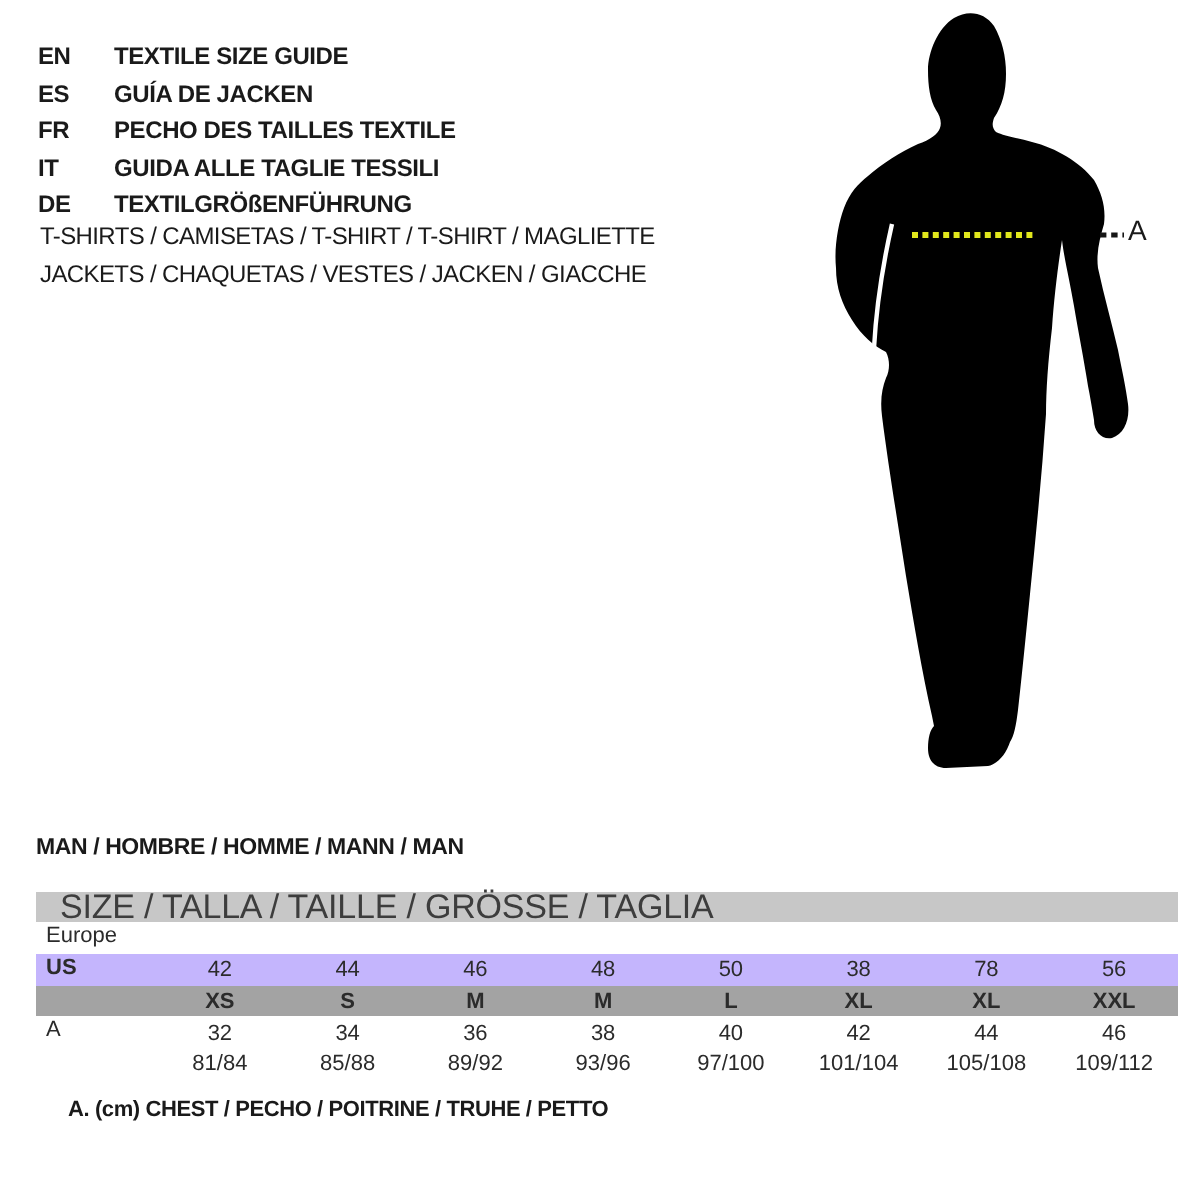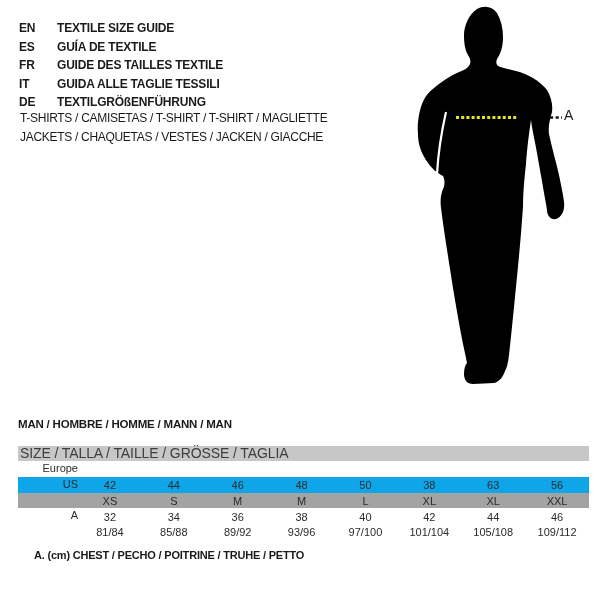--- a/index.html
+++ b/index.html
@@ -14,44 +14,44 @@
   
   .cat-block{position:absolute;left:20px;top:109px;}
   .cat-line{font-size:12px;font-weight:normal;letter-spacing:-0.3px;line-height:18.8px;white-space:nowrap;}
   
   .figure-svg{position:absolute;left:0;top:0;}
   .measure-label{position:absolute;left:564px;top:108px;font-size:14px;font-weight:normal;line-height:14px;}
   
   .section-title{position:absolute;left:18px;top:418px;font-size:11.5px;font-weight:bold;letter-spacing:-0.2px;line-height:12px;white-space:nowrap;}
   
   .size-table{position:absolute;left:18px;top:446px;width:571px;font-size:11px;}
-  .t-header{height:15px;line-height:15px;padding-left:2px;color:#3d3d3d;font-size:14px;letter-spacing:-0.1px;white-space:nowrap;}
+  .t-header{height:15px;line-height:15px;padding-left:12px;color:#3d3d3d;font-size:17px;letter-spacing:-0.1px;white-space:nowrap;}
   .t-row{display:grid;grid-template-columns:60px repeat(8,1fr);height:15.75px;line-height:15.75px;}
-  .t-label{padding-left:5px;text-align:right;color:#2b2b2b;}
+  .t-label{padding-left:5px;text-align:left;color:#2b2b2b;}
   .t-cell{text-align:center;color:#2b2b2b;margin-top:17px;}
   
   .footnote{position:absolute;left:18px;top:549px;font-size:11px;font-weight:bold;letter-spacing:-0.2px;line-height:13px;white-space:nowrap;margin-left:16px;}
 </style>
 </head>
 <body>
 
 <div class="canvas">
 
   <div class="lang-block">
       <div class="lang-row">
         <span class="lang-code">EN</span>
         <span class="lang-name">TEXTILE SIZE GUIDE</span>
       </div>
       <div class="lang-row">
         <span class="lang-code">ES</span>
-        <span class="lang-name">GUÍA DE TEXTILE</span>
+        <span class="lang-name">GUÍA DE JACKEN</span>
       </div>
       <div class="lang-row">
         <span class="lang-code">FR</span>
-        <span class="lang-name">GUIDE DES TAILLES TEXTILE</span>
+        <span class="lang-name">PECHO DES TAILLES TEXTILE</span>
       </div>
       <div class="lang-row">
         <span class="lang-code">IT</span>
         <span class="lang-name">GUIDA ALLE TAGLIE TESSILI</span>
       </div>
       <div class="lang-row">
         <span class="lang-code">DE</span>
         <span class="lang-name">TEXTILGRÖßENFÜHRUNG</span>
       </div>
     </div>
@@ -113,24 +113,24 @@
     <div class="t-header" style="background: rgb(199, 199, 199);">SIZE / TALLA / TAILLE / GRÖSSE / TAGLIA</div>
     <div>
         <div class="t-row" style="background: rgb(255, 255, 255);">
           <div class="t-label">Europe</div>
           <div class="t-cell">42</div>
           <div class="t-cell">44</div>
           <div class="t-cell">46</div>
           <div class="t-cell">48</div>
           <div class="t-cell">50</div>
           <div class="t-cell">38</div>
-          <div class="t-cell">63</div>
+          <div class="t-cell">78</div>
           <div class="t-cell">56</div>
         </div>
-        <div class="t-row" style="background: #0ea5e9;">
+        <div class="t-row" style="background: #c4b5fd; font-weight: bold;">
           <div class="t-label">US</div>
           <div class="t-cell">XS</div>
           <div class="t-cell">S</div>
           <div class="t-cell">M</div>
           <div class="t-cell">M</div>
           <div class="t-cell">L</div>
           <div class="t-cell">XL</div>
           <div class="t-cell">XL</div>
           <div class="t-cell">XXL</div>
         </div>

